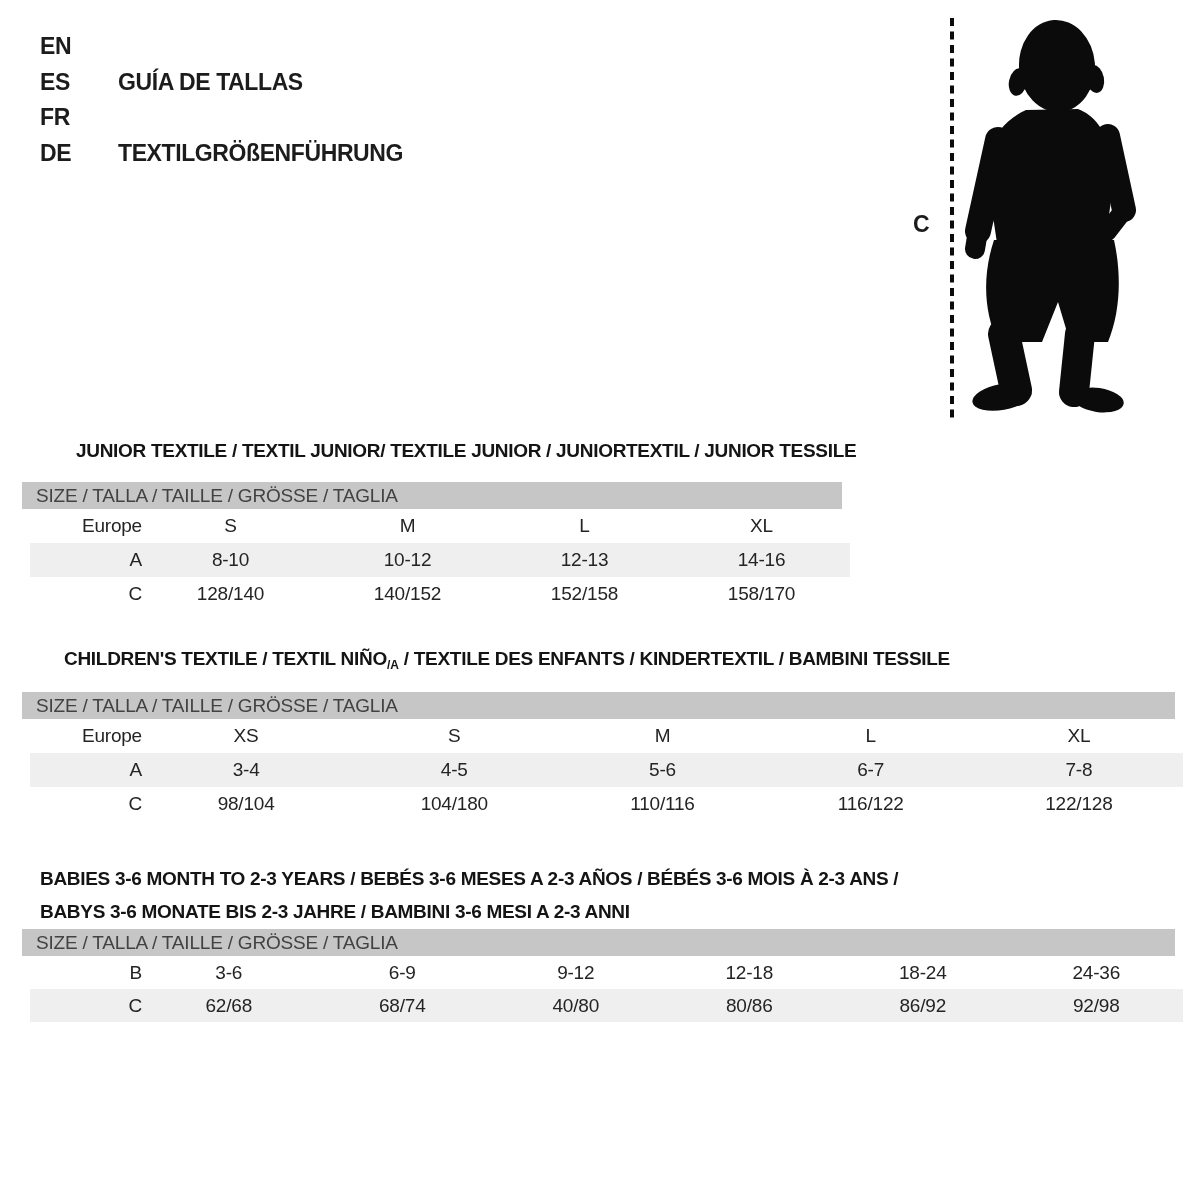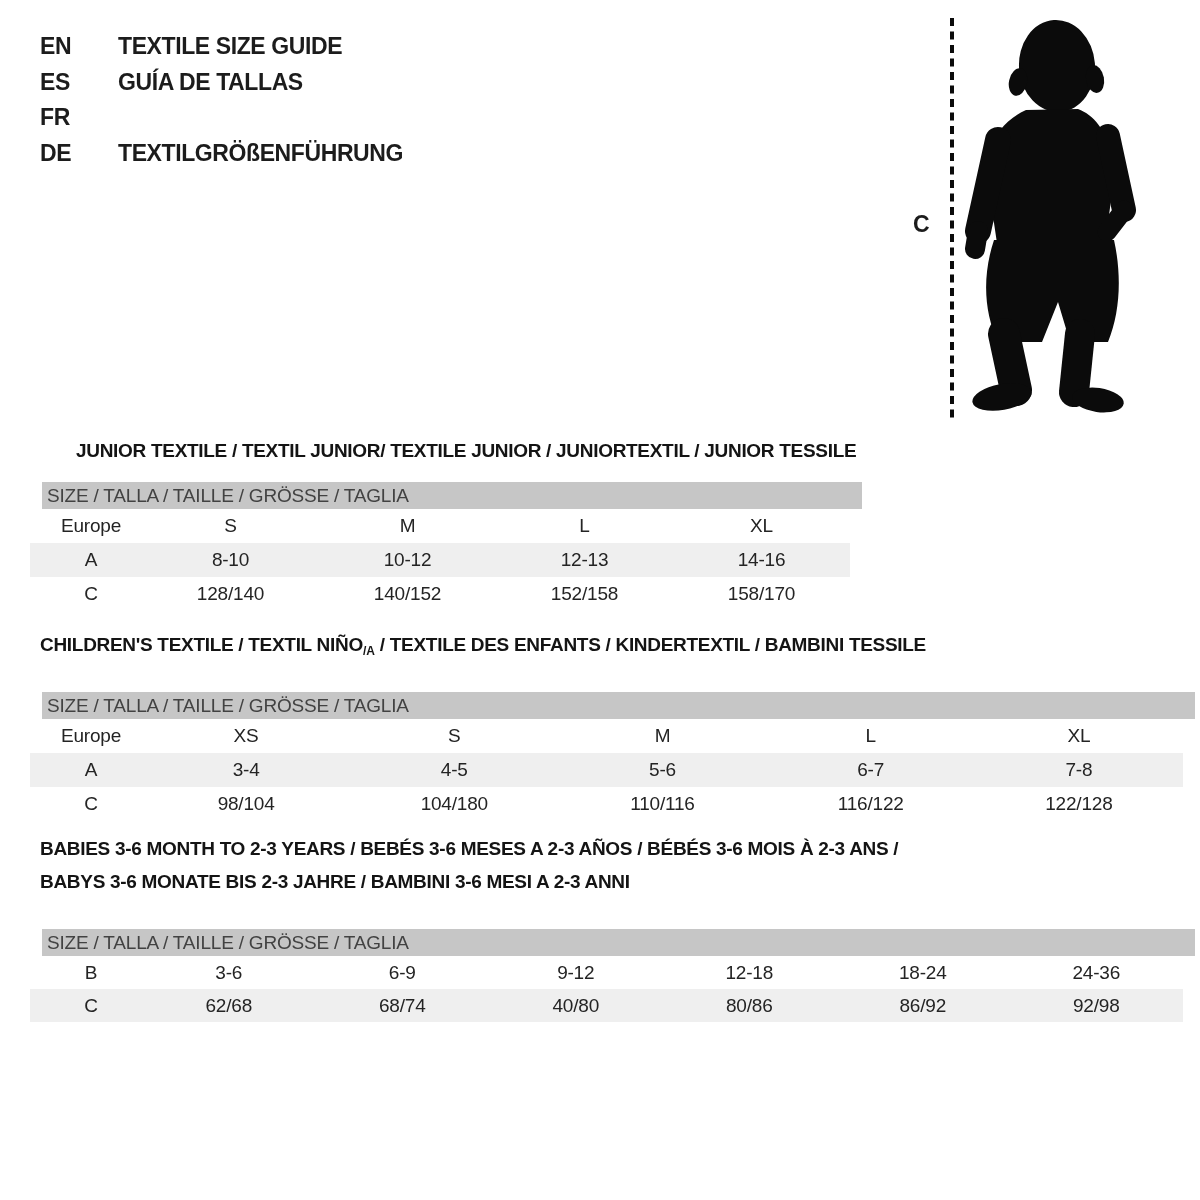--- a/index.html
+++ b/index.html
@@ -22,43 +22,42 @@
   
   .figure-svg{position:absolute;left:900px;top:12px;}
   .sil-fill{fill:var(--sil);}
   .sil-stroke{stroke:var(--sil);fill:none;}
   .c-label{position:absolute;left:913px;top:211px;font-weight:bold;font-size:23px;}
 
   
   .sec-title{position:absolute;left:40px;font-weight:bold;font-size:19px;
     letter-spacing:-0.3px;line-height:33px;white-space:nowrap;color:#141414;}
   .ssub{font-size:12px;vertical-align:-4px;letter-spacing:0;}
-  .size-bar{position:absolute;left:42px;height:27px;background:var(--bar);
-    display:flex;align-items:center;padding-left:5px;box-sizing:border-box;
+  .size-bar{position:absolute;left:22px;height:27px;background:var(--bar);
+    display:flex;align-items:center;padding-left:14px;box-sizing:border-box;
     font-size:19px;color:#424242;letter-spacing:-0.2px;}
   .trow{position:absolute;left:30px;display:grid;align-items:center;
     font-size:19px;color:#242424;letter-spacing:-0.2px;}
   .trow.shaded{background:var(--shade);}
-  .rlabel{padding-left:10px;text-align:center;}
+  .rlabel{padding-left:10px;text-align:right;}
   .cell{text-align:center;}
 
   
   .legend{position:absolute;left:40px;top:1070px;}
   .legend-line{font-weight:bold;font-size:19px;line-height:35px;
     letter-spacing:-0.3px;white-space:nowrap;color:#141414;}
 </style>
 </head>
 <body>
 
 <div class="canvas">
 
   <div class="lang-block" id="lang-block">
       <div class="lang-row">
         <span class="lang-code">EN</span>
-        <span class="lang-title">TEXTILE SIZE GUIDE</span>
       </div>
       <div class="lang-row">
         <span class="lang-code">ES</span>
         <span class="lang-title">GUÍA DE TALLAS</span>
       </div>
       <div class="lang-row">
         <span class="lang-code">FR</span>
       </div>
       <div class="lang-row">
         <span class="lang-code">DE</span>
@@ -116,21 +115,21 @@
         <div class="cell">12-13</div>
         <div class="cell">14-16</div>
       </div>
       <div class="trow" style="top: 577px; width: 820px; height: 34px; grid-template-columns: 112px repeat(4, 1fr);">
         <div class="rlabel">C</div>
         <div class="cell">128/140</div>
         <div class="cell">140/152</div>
         <div class="cell">152/158</div>
         <div class="cell">158/170</div>
       </div>
-      <div class="sec-title" style="top: 628px;">
+      <div class="sec-title" style="top: 642px; margin-left: 24px;">
         <div class="title-line"><span>CHILDREN'S TEXTILE / TEXTIL NIÑO</span><span class="ssub">/A</span><span> / TEXTILE DES ENFANTS / KINDERTEXTIL / BAMBINI TESSILE</span></div>
       </div>
       <div class="size-bar" style="top: 692px; width: 1153px;">
         <span>SIZE / TALLA / TAILLE / GRÖSSE / TAGLIA</span>
       </div>
       <div class="trow" style="top: 719px; width: 1153px; height: 34px; grid-template-columns: 112px repeat(5, 1fr);">
         <div class="rlabel">Europe</div>
         <div class="cell">XS</div>
         <div class="cell">S</div>
         <div class="cell">M</div>
@@ -146,21 +145,21 @@
         <div class="cell">7-8</div>
       </div>
       <div class="trow" style="top: 787px; width: 1153px; height: 34px; grid-template-columns: 112px repeat(5, 1fr);">
         <div class="rlabel">C</div>
         <div class="cell">98/104</div>
         <div class="cell">104/180</div>
         <div class="cell">110/116</div>
         <div class="cell">116/122</div>
         <div class="cell">122/128</div>
       </div>
-      <div class="sec-title" style="top: 832px;">
+      <div class="sec-title" style="top: 862px;">
         <div class="title-line">BABIES 3-6 MONTH TO 2-3 YEARS / BEBÉS 3-6 MESES A 2-3 AÑOS / BÉBÉS 3-6 MOIS À 2-3 ANS /</div>
         <div class="title-line">BABYS 3-6 MONATE BIS 2-3 JAHRE / BAMBINI 3-6 MESI A 2-3 ANNI</div>
       </div>
       <div class="size-bar" style="top: 929px; width: 1153px;">
         <span>SIZE / TALLA / TAILLE / GRÖSSE / TAGLIA</span>
       </div>
       <div class="trow" style="top: 956px; width: 1153px; height: 33px; grid-template-columns: 112px repeat(6, 1fr);">
         <div class="rlabel">B</div>
         <div class="cell">3-6</div>
         <div class="cell">6-9</div>

